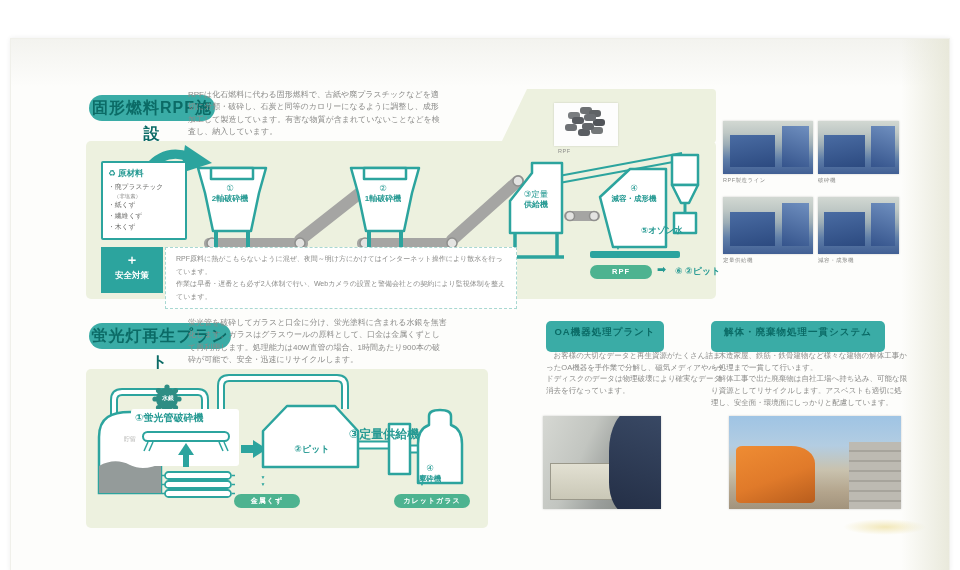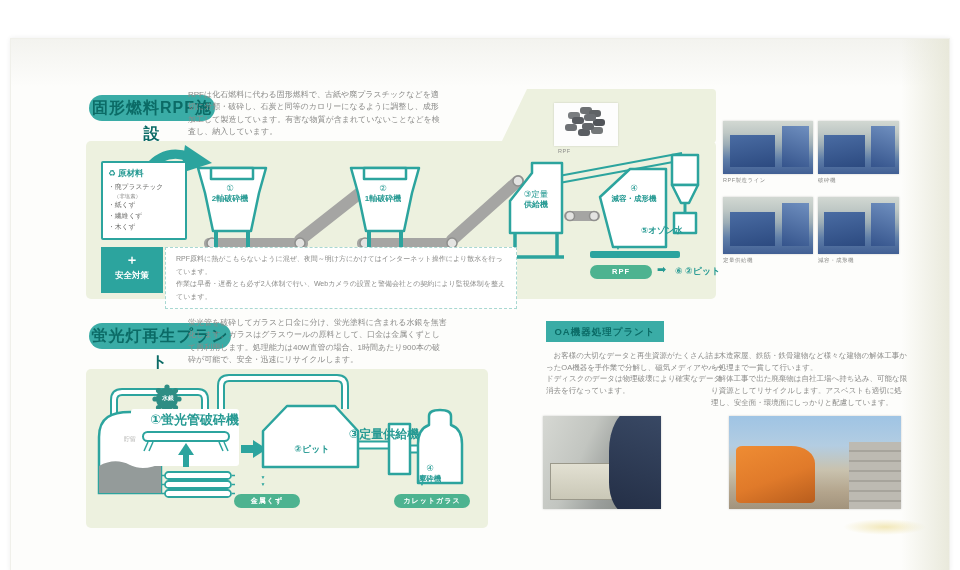--- a/index.html
+++ b/index.html
@@ -7,21 +7,21 @@
          font-family:"Liberation Sans","DejaVu Sans",sans-serif;background:#fff;}
   .page{position:absolute;left:10px;top:38px;width:938px;height:532px;
         background:linear-gradient(180deg,#f3f3ef 0%,#fdfdfb 9%,#fdfdfb 100%);
         box-shadow:0 0 5px rgba(0,0,0,.07);border:1px solid #f0f0ea;}
   .page::after{content:"";position:absolute;right:0;top:0;width:48px;height:100%;
         background:linear-gradient(90deg,rgba(235,235,222,0) 0%,rgba(230,230,214,.85) 100%);pointer-events:none;}
   .abs{position:absolute;}
   .badge{position:absolute;background:#3aaca6;color:#0b6b66;font-weight:bold;
          text-align:center;border-radius:14px;letter-spacing:1px;}
   .b-lg{height:26px;line-height:26px;font-size:16px;}
-  .b-sm{height:21px;line-height:21px;font-size:9.5px;border-radius:0;}
+  .b-sm{height:31px;line-height:21px;font-size:9.5px;border-radius:5px;}
   .desc{position:absolute;font-size:8px;line-height:1.55;color:#8b8b89;white-space:pre-line;}
   .panel{position:absolute;background:#edf1df;border-radius:5px;}
   .panel-ext{clip-path:polygon(26px 0,100% 0,100% 100%,0 100%);border-radius:4px;}
   .pellets{position:absolute;width:64px;height:43px;background:#fdfdfd;box-shadow:0 0 2px rgba(0,0,0,.15);}
   .pellet{position:absolute;left:28px;top:20px;width:12px;height:7px;border-radius:3px;background:#63666a;
      box-shadow:-10px -6px 0 #585b60,2px -9px 0 #6b6e72,-17px 1px 0 #6e7175,11px -4px 0 #515459,
      -4px 6px 0 #5a5d62,9px 4px 0 #747779,-14px -11px 0 #7a7d80,7px -13px 0 #606366,-2px -16px 0 #6d7073;}
   .caption{position:absolute;font-size:5.5px;color:#8c8c8a;letter-spacing:.5px;}
   .matbox{position:absolute;background:#fff;border:2px solid #2ca49e;border-radius:2px;padding:5px 5px;}
   .mat-title{font-size:8.5px;font-weight:bold;color:#269a93;margin-bottom:2px;}
@@ -254,21 +254,21 @@
 
     <g fill="#ffffff" stroke="#2ca49e" stroke-width="2.5" stroke-linejoin="round">
       <polygon points="177,62 201,37 249,37 272,62 272,98 177,98"></polygon>
       <rect x="303" y="55" width="21" height="50"></rect>
       <path d="M332,114 V75 Q332,60 343,56 V47 Q343,41 354,41 Q365,41 365,47 V56 Q376,60 376,75 V114 Z"></path>
     </g>
   </svg>
 
   <div class="tlbl" style="left:105px;top:396px;width:28px;text-align:center;font-size:6px;color:#b0b0ae;font-weight:normal">貯留</div>
   <div class="abs" style="left:144px;top:355px;width:26px;text-align:center;font-size:6px;color:#fff;font-weight:bold">水銀</div>
-  <div class="tlbl" style="left:139px;top:372px;width:112px;font-size:13px">①蛍光管破砕機</div>
+  <div class="tlbl" style="left:124px;top:372px;width:112px;font-size:10px">①蛍光管破砕機</div>
   <div class="tlbl" style="left:262px;top:404px;width:78px;text-align:center;font-size:9px">②ピット</div>
   <div class="tlbl" style="left:338px;top:387px;width:110px;font-size:12px">③定量供給機</div>
   <div class="mlabel" style="left:394px;top:424px;width:50px;font-size:7.5px">
     <span class="num">④</span>
     <span>摩砕機</span>
   </div>
   <div class="darr" style="left:243px;top:435px">
     <span>▼</span><br>
     <span>▼</span>
   </div>
@@ -276,19 +276,20 @@
     <span>▼</span><br>
     <span>▼</span>
   </div>
   <div class="pill" style="left:223px;top:455px;width:66px;height:14px;line-height:14px;font-size:7px">金属くず</div>
   <div class="pill" style="left:383px;top:455px;width:76px;height:14px;line-height:14px;font-size:7px">カレットガラス</div>
 
   <div class="badge b-sm" style="left:535px;top:282px;width:118px">OA機器処理プラント</div>
   <div class="desc" style="left:535px;top:311px;width:180px;font-size:7.5px">　お客様の大切なデータと再生資源がたくさん詰まったOA機器を手作業で分解し、磁気メディアやハードディスクのデータは物理破壊により確実なデータ消去を行なっています。</div>
   <div class="ph-oa" style="left:532px;top:377px;width:118px;height:93px"></div>
 
+  <div class="badge b-sm" style="left:700px;top:282px;width:174px">解体・廃棄物処理一貫システム</div>
   <div class="desc" style="left:700px;top:311px;width:198px;font-size:7.5px">　木造家屋、鉄筋・鉄骨建物など様々な建物の解体工事から処理まで一貫して行います。
 　解体工事で出た廃棄物は自社工場へ持ち込み、可能な限り資源としてリサイクルします。アスベストも適切に処理し、安全面・環境面にしっかりと配慮しています。</div>
   <div class="ph-demo" style="left:718px;top:377px;width:172px;height:93px"></div>
 
   <div class="smudge" style="left:832px;top:480px"></div>
  </div>
 </div>
 
 </body></html>

